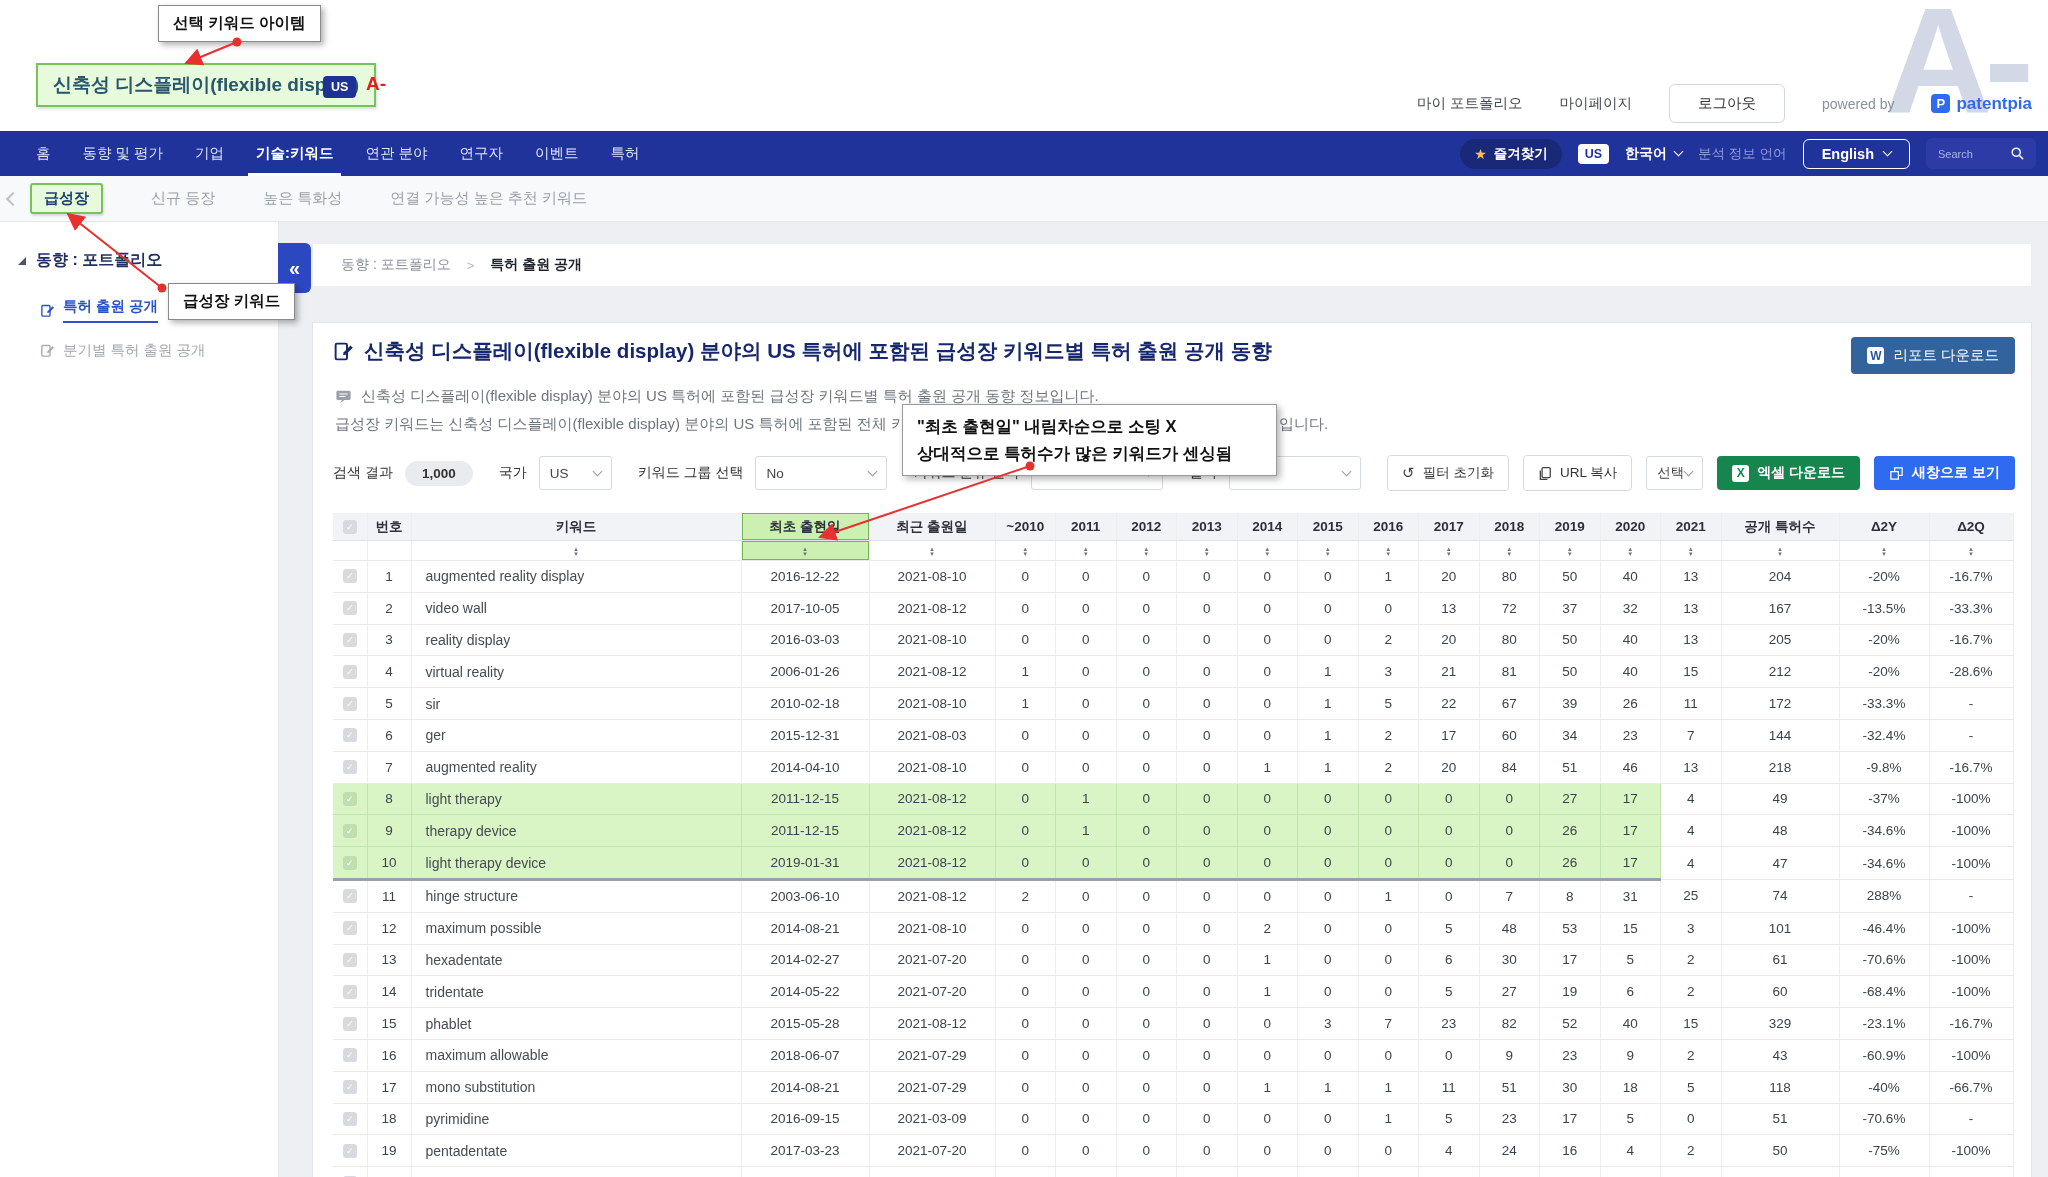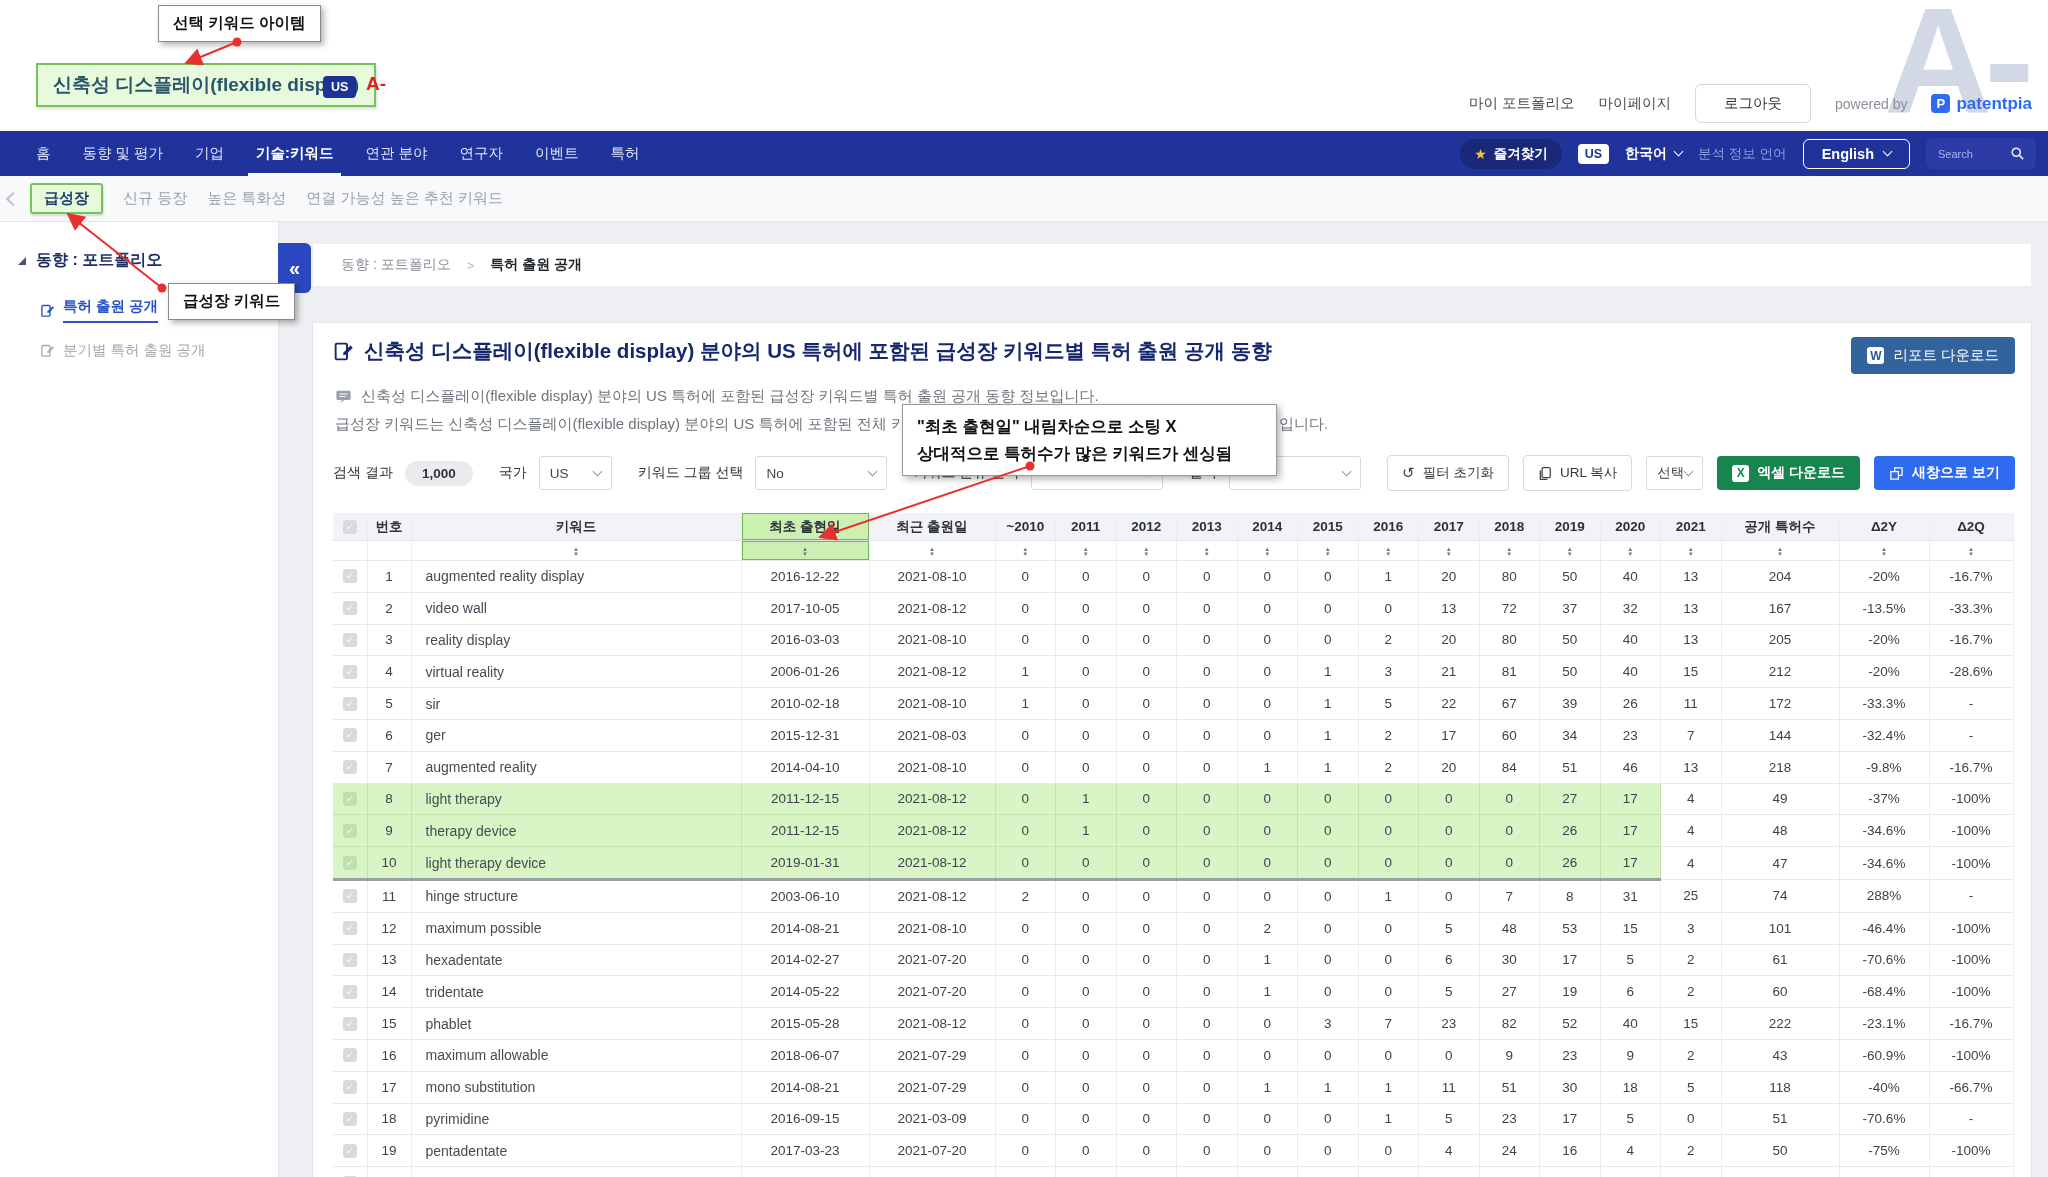--- a/index.html
+++ b/index.html
@@ -5,21 +5,21 @@
   html,body{margin:0;padding:0;}
   body{
     width:2048px;height:1177px;position:relative;overflow:hidden;
     background:#edeff2;
     font-family:"Liberation Sans","DejaVu Sans",sans-serif;
     -webkit-font-smoothing:antialiased;
   }
   
   .tophdr{position:absolute;top:0;left:0;width:100%;height:131px;background:#fff;z-index:5;}
   .watermark{position:absolute;top:-26px;left:1884px;font-size:150px;font-weight:700;color:#d3d8e6;letter-spacing:-8px;z-index:1;}
-  .hdr-right{position:absolute;top:84px;right:16px;display:flex;align-items:center;gap:24px;z-index:7;}
+  .hdr-right{position:absolute;top:84px;right:16px;display:flex;align-items:center;gap:37px;z-index:7;}
   .hdr-link{color:#44484f;font-size:14.5px;cursor:pointer;}
   .logout-btn{padding:9px 28px;border:1px solid #d3d7de;border-radius:6px;background:#fff;font-size:14.5px;color:#333;cursor:pointer;}
   .powered{color:#8b9099;font-size:14px;}
   .brand{display:flex;align-items:center;gap:6px;cursor:pointer;}
   .p-badge{width:19px;height:19px;background:#2e6bf0;color:#fff;border-radius:4px;font-weight:700;font-size:13px;display:flex;align-items:center;justify-content:center;}
   .brand-name{color:#2e6bf0;font-weight:700;font-size:17px;}
 
   
   .kw-box{position:absolute;left:36px;top:63px;background:#e7fbdc;border:2px solid #78c25c;padding:7px 15px;
     font-size:19px;font-weight:700;color:#29566b;z-index:7;box-shadow:1px 2px 3px rgba(0,0,0,.15);}
@@ -47,21 +47,21 @@
   .chev-w{width:6px;height:6px;border-right:1.8px solid #fff;border-bottom:1.8px solid #fff;transform:rotate(45deg);margin-top:-4px;}
   .ana-label{color:#8f9cdd;font-size:13.5px;}
   .eng{border:1.5px solid #fff;border-radius:6px;padding:6px 18px;color:#fff;font-weight:700;font-size:14.5px;display:flex;gap:10px;align-items:center;cursor:pointer;}
   .searchbox{background:#2c3ba6;border-radius:6px;height:31px;width:110px;display:flex;align-items:center;padding:0 10px;gap:6px;box-sizing:border-box;}
   .searchbox input{background:transparent;border:none;outline:none;color:#f9a8d4;font-size:11px;width:64px;}
   .searchbox input::placeholder{color:#aab4ea;}
 
   
   .subnav{position:absolute;top:176px;left:0;height:46px;width:100%;background:#f8f9fb;border-bottom:1px solid #e4e6ea;display:flex;align-items:center;z-index:4;box-sizing:border-box;}
   .subchev{margin-left:8px;width:8px;height:8px;border-left:2px solid #bcc0c7;border-bottom:2px solid #bcc0c7;transform:rotate(45deg);}
-  .sub-item{color:#9aa0a9;font-size:15px;margin-left:20px;cursor:pointer;white-space:nowrap;}
+  .sub-item{color:#9aa0a9;font-size:15px;margin-left:48px;cursor:pointer;white-space:nowrap;}
   .sub-item.active{margin-left:12px;background:#e7fbdc;border:2px solid #78c25c;border-radius:3px;padding:4px 12px;color:#1c3f70;font-weight:700;box-shadow:1px 2px 2px rgba(0,0,0,.12);}
 
   
   .sidebar{position:absolute;left:0;top:222px;width:278px;bottom:0;background:#fff;border-right:1px solid #e3e5e9;z-index:3;}
   .tree-hd{margin:28px 0 0 18px;display:flex;align-items:center;gap:10px;color:#1e2f66;font-weight:700;font-size:16px;cursor:pointer;}
   .tri{width:0;height:0;border-bottom:8px solid #48536f;border-left:8px solid transparent;}
   .side-item{margin:26px 0 0 40px;display:flex;align-items:center;gap:8px;font-size:14.5px;color:#2b53c4;font-weight:700;cursor:pointer;}
   .side-item .lbl{border-bottom:2px solid #2b53c4;padding-bottom:5px;}
   .side-item2{margin:18px 8px 0 40px;display:flex;align-items:center;gap:8px;font-size:14.5px;color:#a2a7af;cursor:pointer;}
   .collapse-btn{position:absolute;left:278px;top:243px;width:33px;height:50px;background:#2b48c0;color:#fff;border-radius:0 6px 6px 0;
@@ -810,21 +810,21 @@
             <td>0</td>
             <td>0</td>
             <td>0</td>
             <td>3</td>
             <td>7</td>
             <td>23</td>
             <td>82</td>
             <td>52</td>
             <td>40</td>
             <td>15</td>
-            <td>222</td>
+            <td>329</td>
             <td>-23.1%</td>
             <td>-16.7%</td>
           </tr>
           <tr>
             <td>
               <div class="chk">✓</div>
             </td>
             <td>16</td>
             <td class="kw">maximum allowable</td>
             <td>2018-06-07</td>

